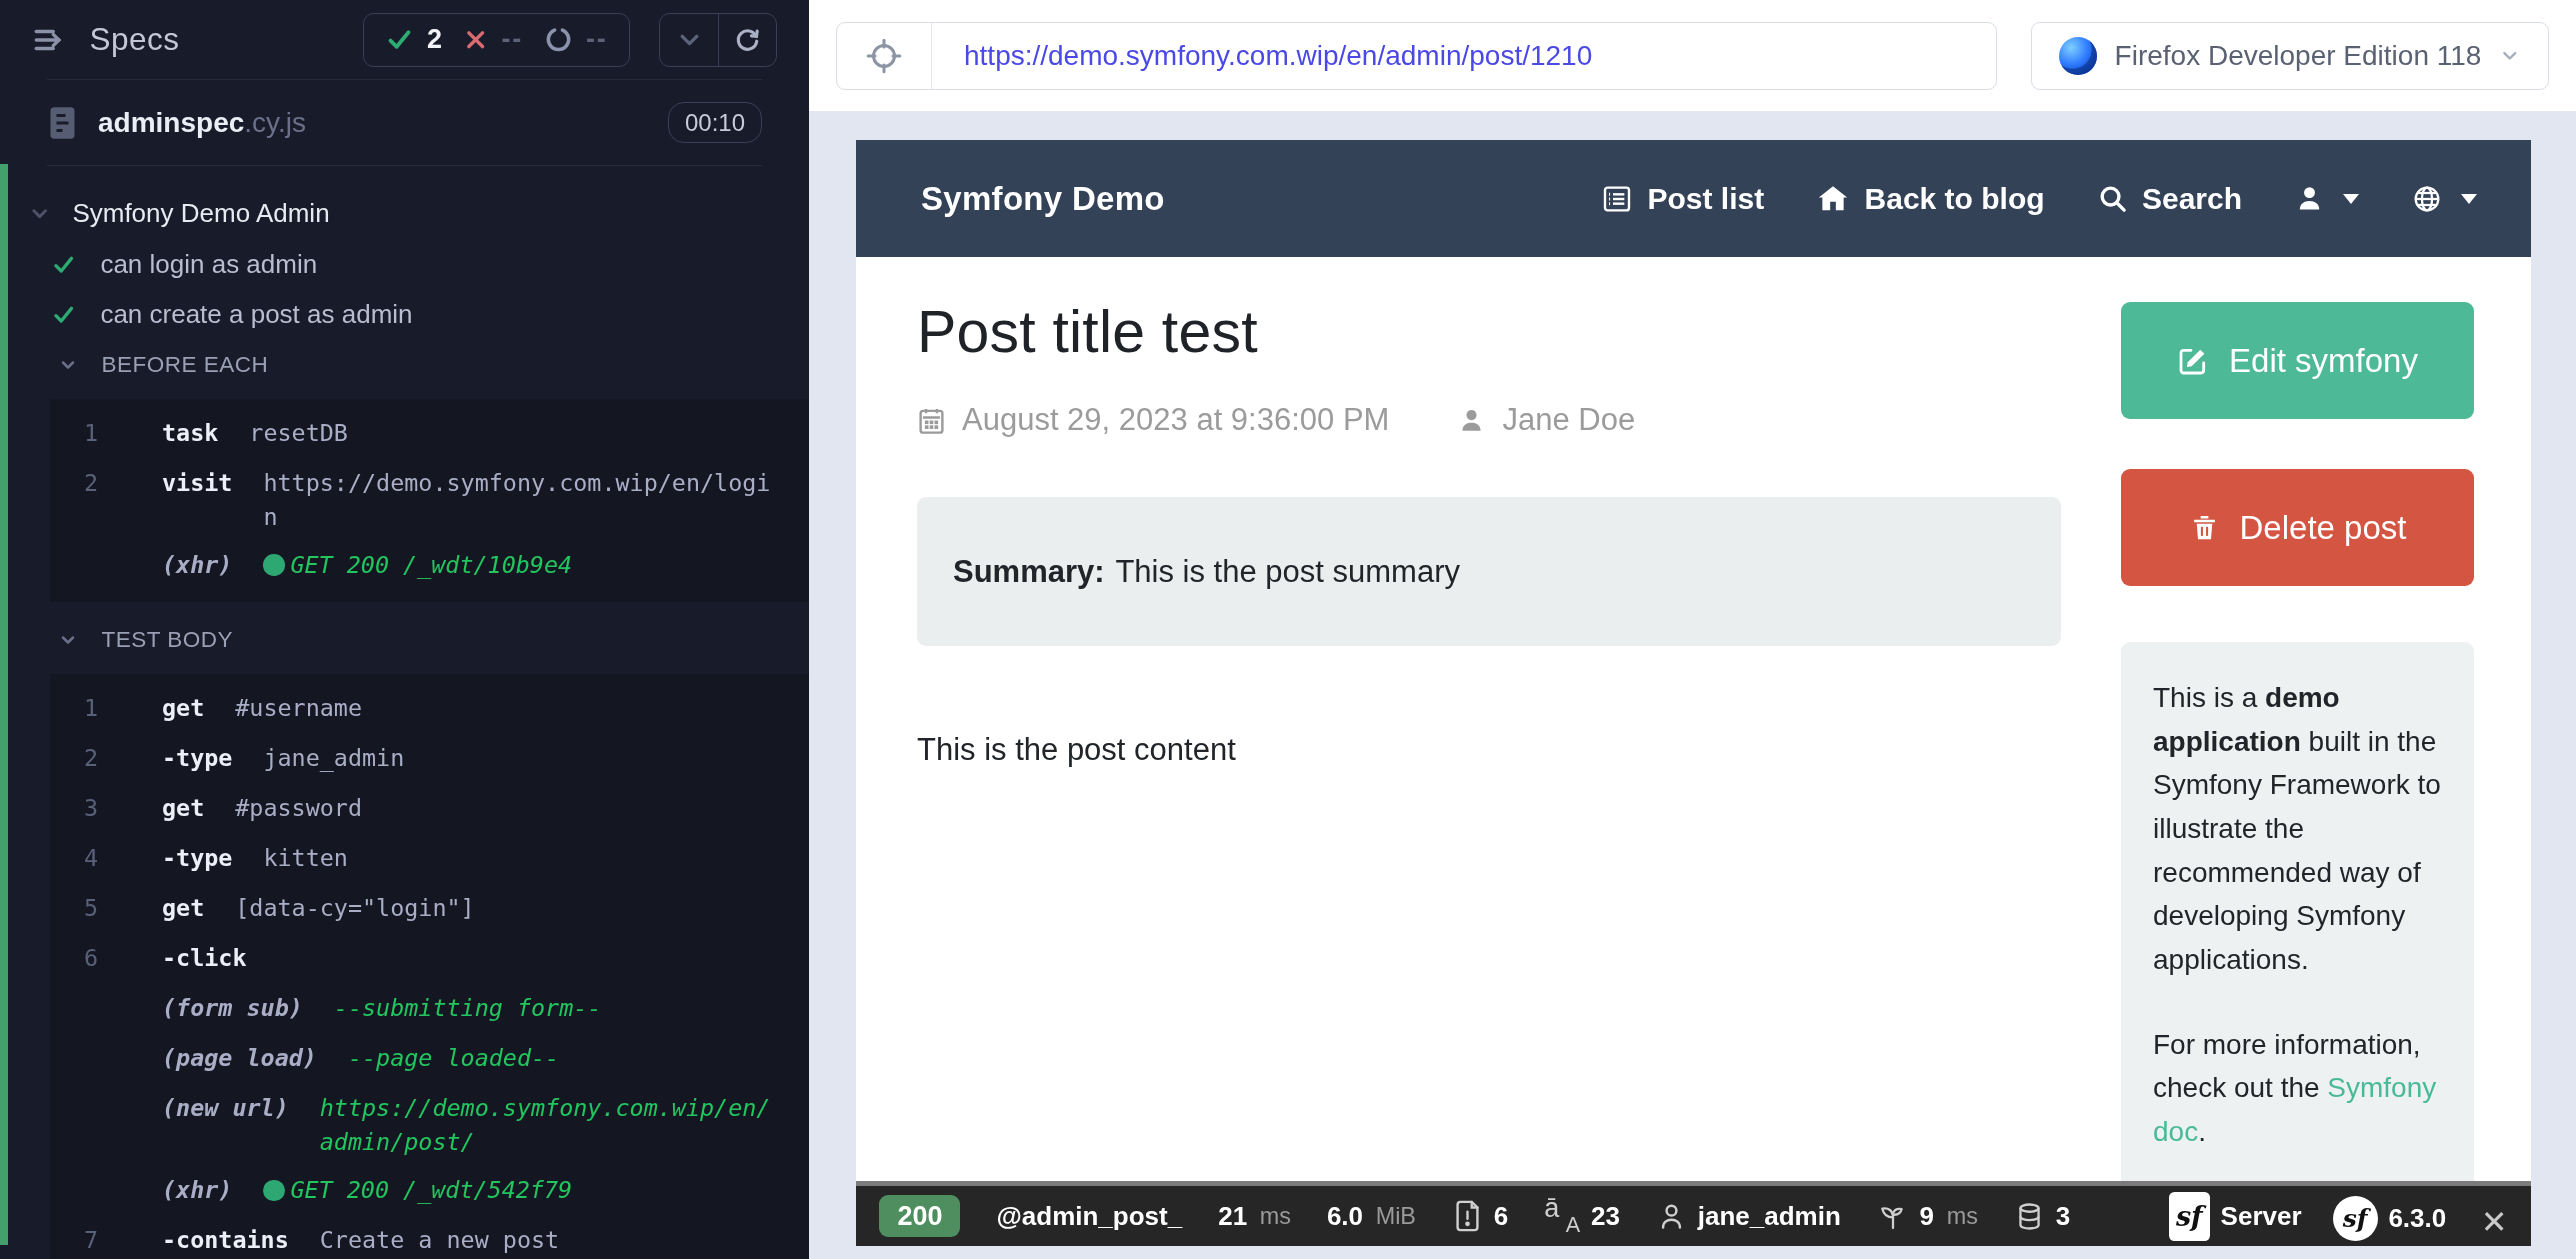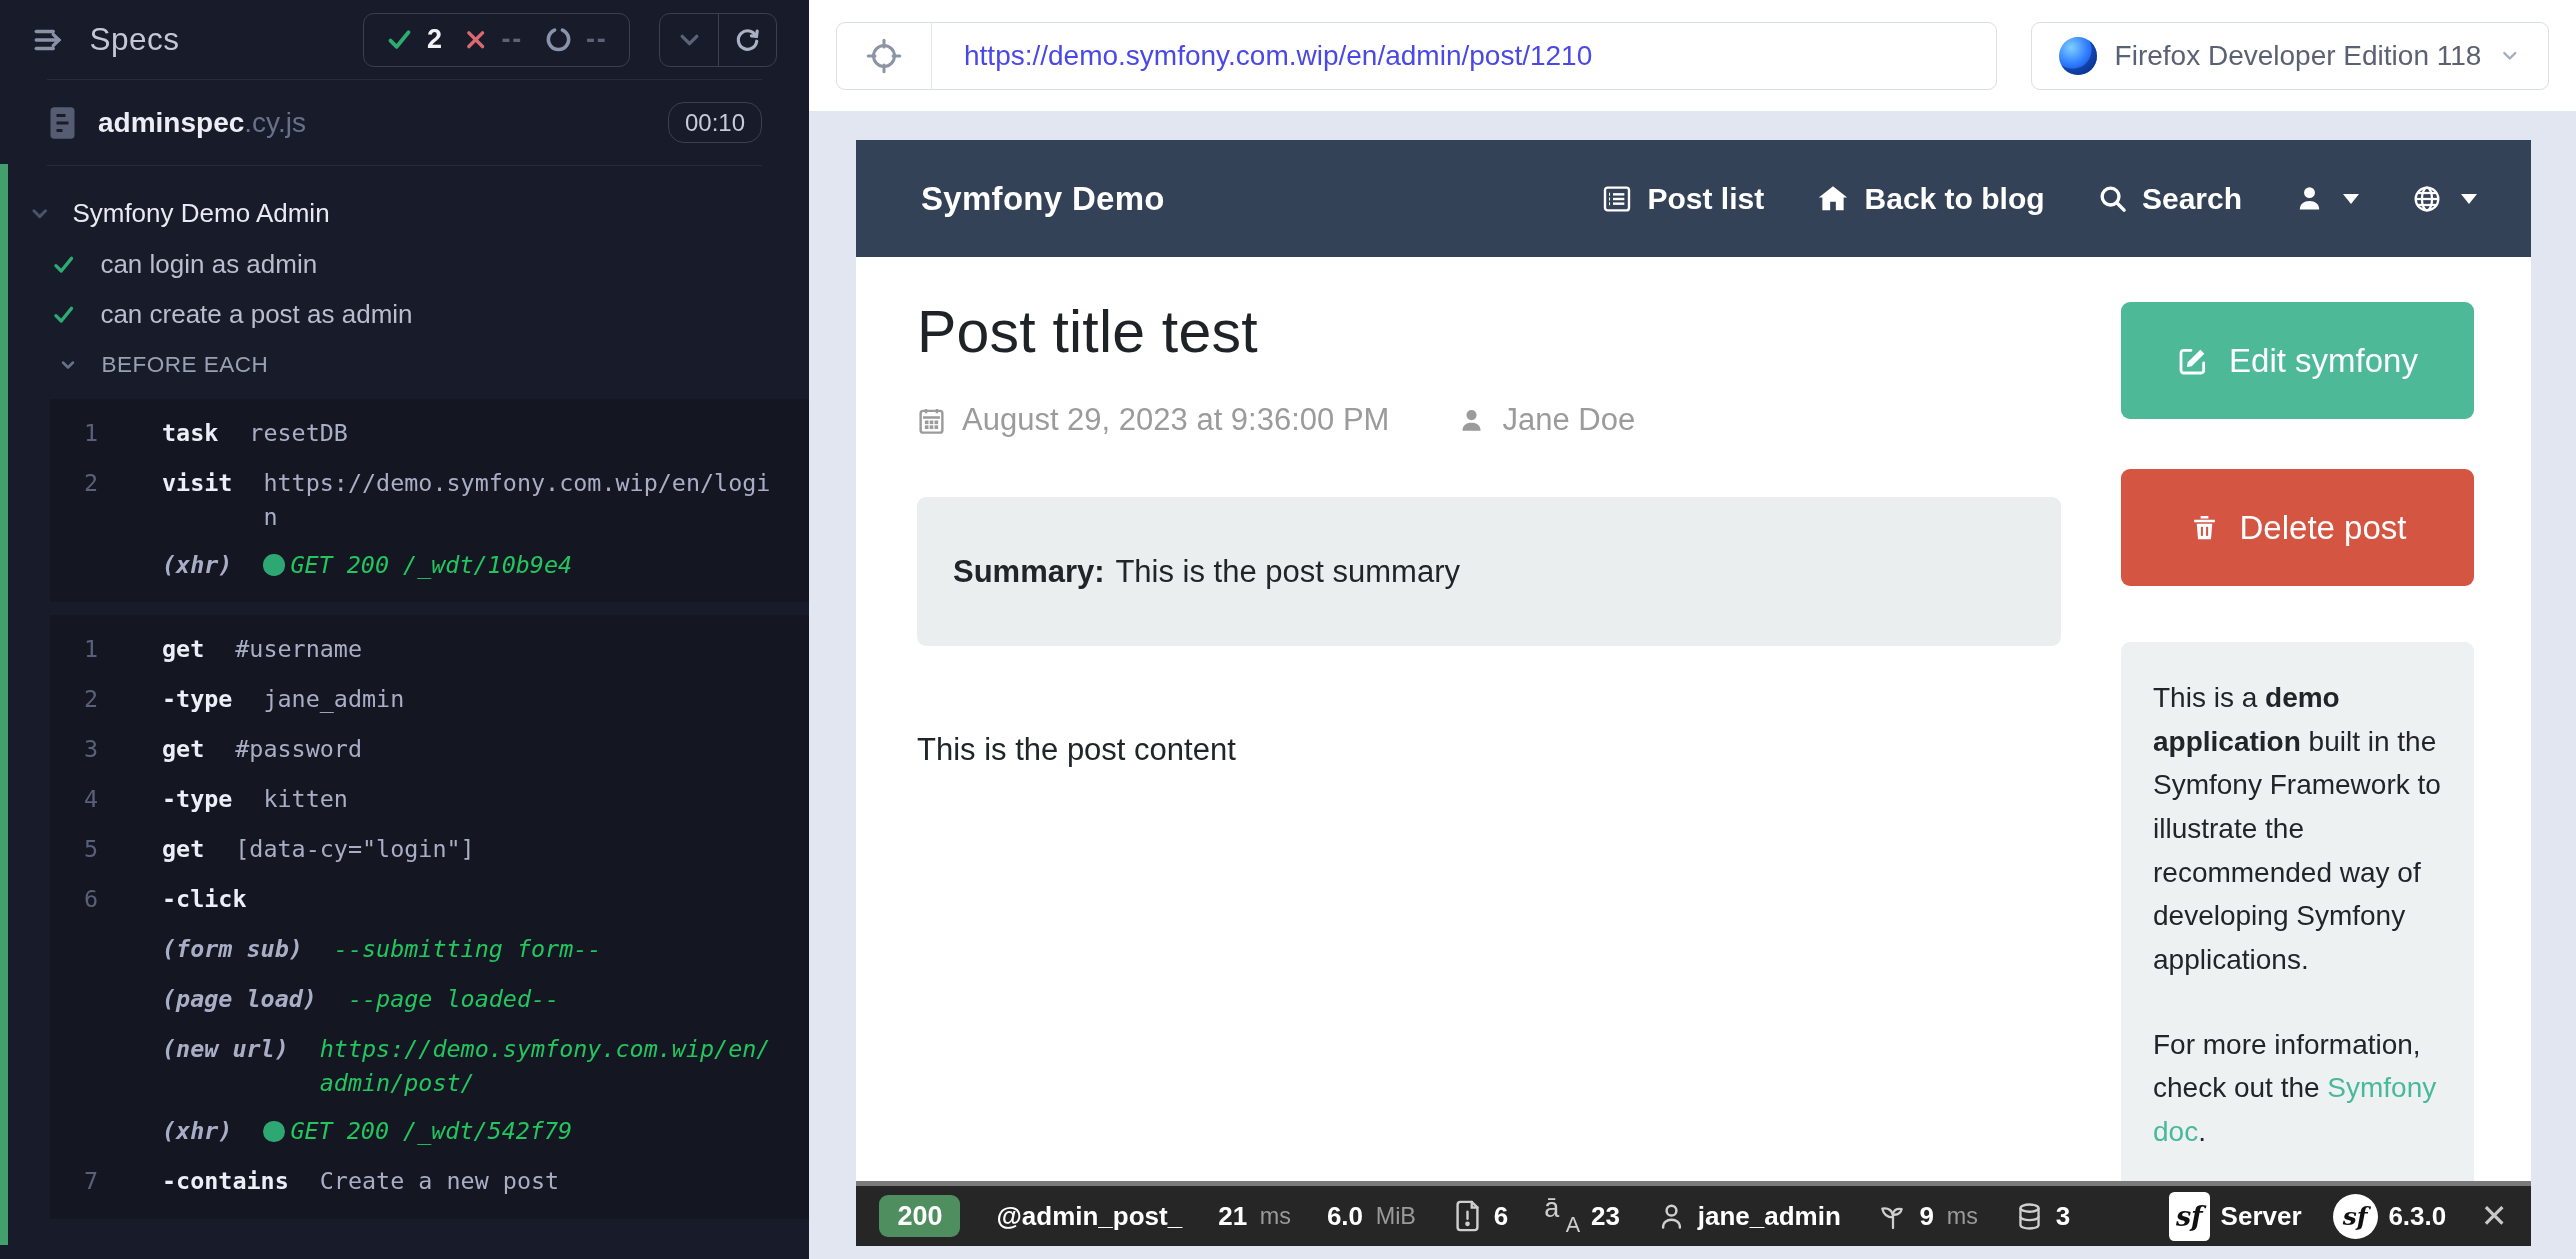--- a/index.html
+++ b/index.html
@@ -106,21 +106,21 @@
 
   
   .debug-toolbar { position:absolute; left:0; bottom:0; width:1675px; height:65px; background:#262626;
                    border-top:5.4px solid #7b7b7b; display:flex; align-items:center; padding:0 23.4px;
                    color:#fff; font-size:26px; }
   .tb-item { display:flex; align-items:center; gap:10.8px; margin-right:36px; cursor:pointer; white-space:nowrap; }
   .tb-val { font-weight:600; color:#fff; }
   .tb-unit { color:#9a9a9a; font-size:23.4px; margin-left:1.8px; }
   .status-badge { background:#4f8e5f; color:#fff; font-weight:bold; font-size:27px;
                   padding:5.4px 18px; border-radius:9px; }
-  .tb-right { margin-left:auto; display:flex; align-items:center; gap:31px; }
+  .tb-right { margin-left:auto; display:flex; align-items:flex-end; gap:31px; }
   .sf-square { width:41px; height:49px; background:#fff; border-radius:5.4px; color:#111;
                display:flex; align-items:center; justify-content:center;
                font:italic bold 27px "DejaVu Serif", serif; }
   .sf-circle { width:45px; height:45px; background:#fff; border-radius:50%; color:#111;
                display:flex; align-items:center; justify-content:center;
                font:italic bold 25px "DejaVu Serif", serif; }
   .tb-close { color:#c9c9c9; font-size:32px; cursor:pointer; margin-left:3.6px; }
   .trans-icon { position:relative; width:36px; height:36px; color:#cfcfcf; }
   .trans-icon .t1 { position:absolute; left:0; top:-5.4px; font-size:27px; }
   .trans-icon .t2 { position:absolute; right:0; bottom:-3.6px; font-size:21.6px; }
@@ -239,20 +239,26 @@
       <div class="cmd-row log">
         <span class="cmd-num"></span>
         <span class="cmd-name">(xhr)</span>
         <span class="cmd-args">
             <span class="xhr-dot"></span>
             <span>GET 200 /_wdt/10b9e4</span>
           </span>
       </div>
     </div>
 
+    <div class="section-row">
+      <svg width="20" height="20" viewBox="0 0 24 24" stroke="#6a7089" stroke-width="3" fill="none" stroke-linecap="round" stroke-linejoin="round">
+          <polyline points="6,9 12,15 18,9"></polyline>
+        </svg>
+      <span class="section-label">TEST BODY</span>
+    </div>
 
     <div class="cmd-block">
       <div class="cmd-row">
         <span class="cmd-num">1</span>
         <span class="cmd-name">get</span>
         <span class="cmd-args">#username</span>
       </div>
       <div class="cmd-row">
         <span class="cmd-num">2</span>
         <span class="cmd-name">-type</span>

